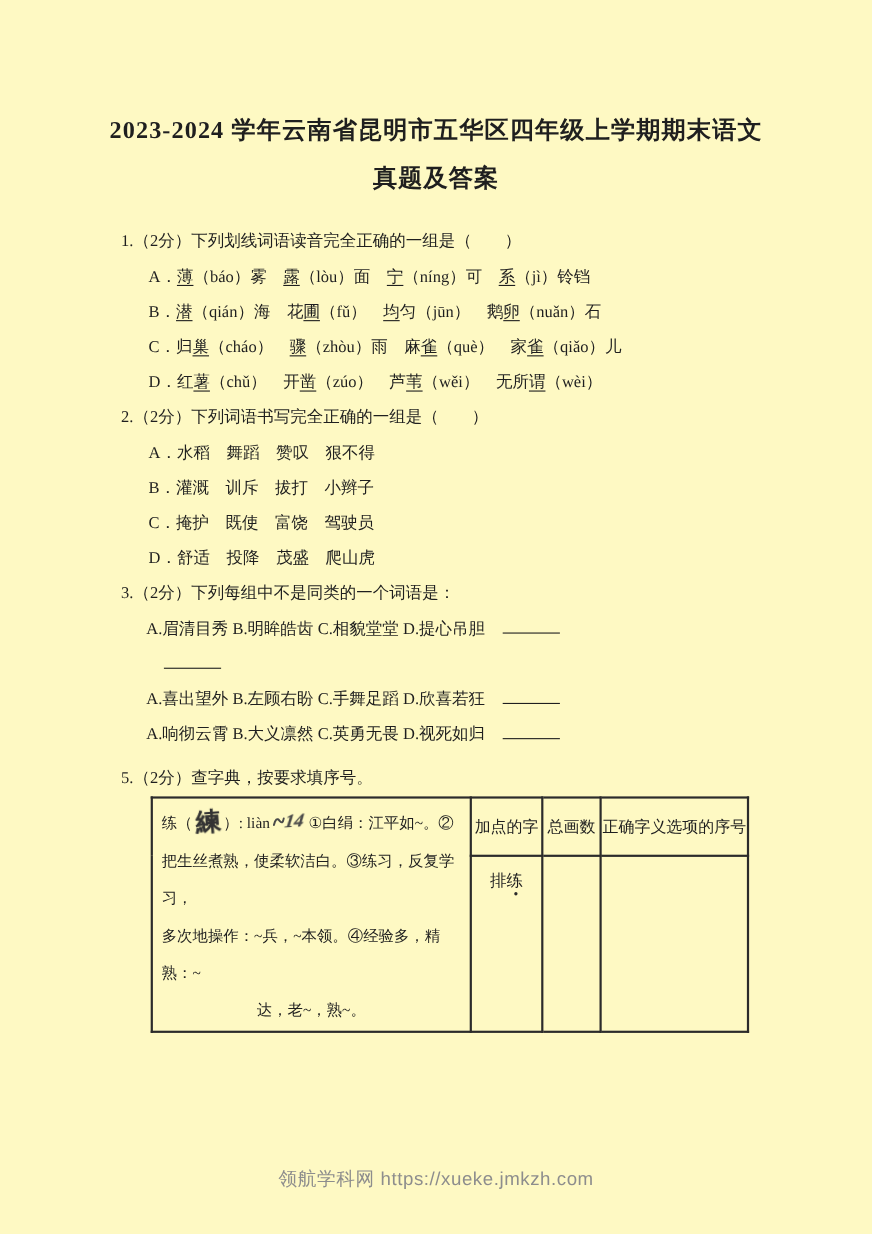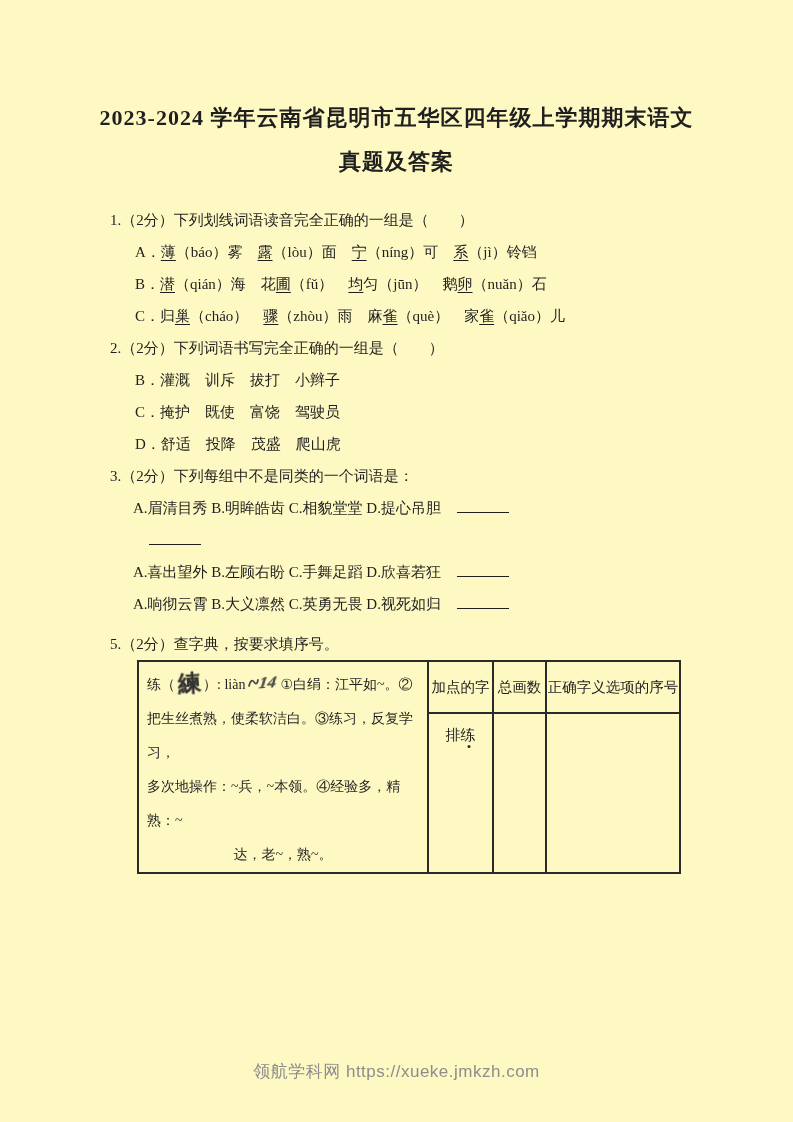--- a/index.html
+++ b/index.html
@@ -74,24 +74,26 @@
     <span>真题及答案</span>
   </h1>
 
   <div class="content">
 
     <div>
       <div class="line">1.（2分）下列划线词语读音完全正确的一组是（　　）</div>
       <div class="line opt"><span>A．</span><span class="u">薄</span><span>（báo）雾　</span><span class="u">露</span><span>（lòu）面　</span><span class="u">宁</span><span>（níng）可　</span><span class="u">系</span><span>（jì）铃铛</span></div>
       <div class="line opt"><span>B．</span><span class="u">潜</span><span>（qián）海　花</span><span class="u">圃</span><span>（fǔ）　</span><span class="u">均</span><span>匀（jūn）　鹅</span><span class="u">卵</span><span>（nuǎn）石</span></div>
       <div class="line opt"><span>C．归</span><span class="u">巢</span><span>（cháo）　</span><span class="u">骤</span><span>（zhòu）雨　麻</span><span class="u">雀</span><span>（què）　家</span><span class="u">雀</span><span>（qiǎo）儿</span></div>
+      <div class="line opt"><span>D．红</span><span class="u">薯</span><span>（chǔ）　开</span><span class="u">凿</span><span>（zúo）　芦</span><span class="u">苇</span><span>（wěi）　无所</span><span class="u">谓</span><span>（wèi）</span></div>
     </div>
 
     <div>
       <div class="line">2.（2分）下列词语书写完全正确的一组是（　　）</div>
+      <div class="line opt">A．水稻　舞蹈　赞叹　狠不得</div>
       <div class="line opt">B．灌溉　训斥　拔打　小辫子</div>
       <div class="line opt">C．掩护　既使　富饶　驾驶员</div>
       <div class="line opt">D．舒适　投降　茂盛　爬山虎</div>
     </div>
 
     <div>
       <div class="line">3.（2分）下列每组中不是同类的一个词语是：</div>
       <div class="line row3">
         <span>A.眉清目秀 B.明眸皓齿 C.相貌堂堂 D.提心吊胆</span><span class="blank"></span>
       </div>

